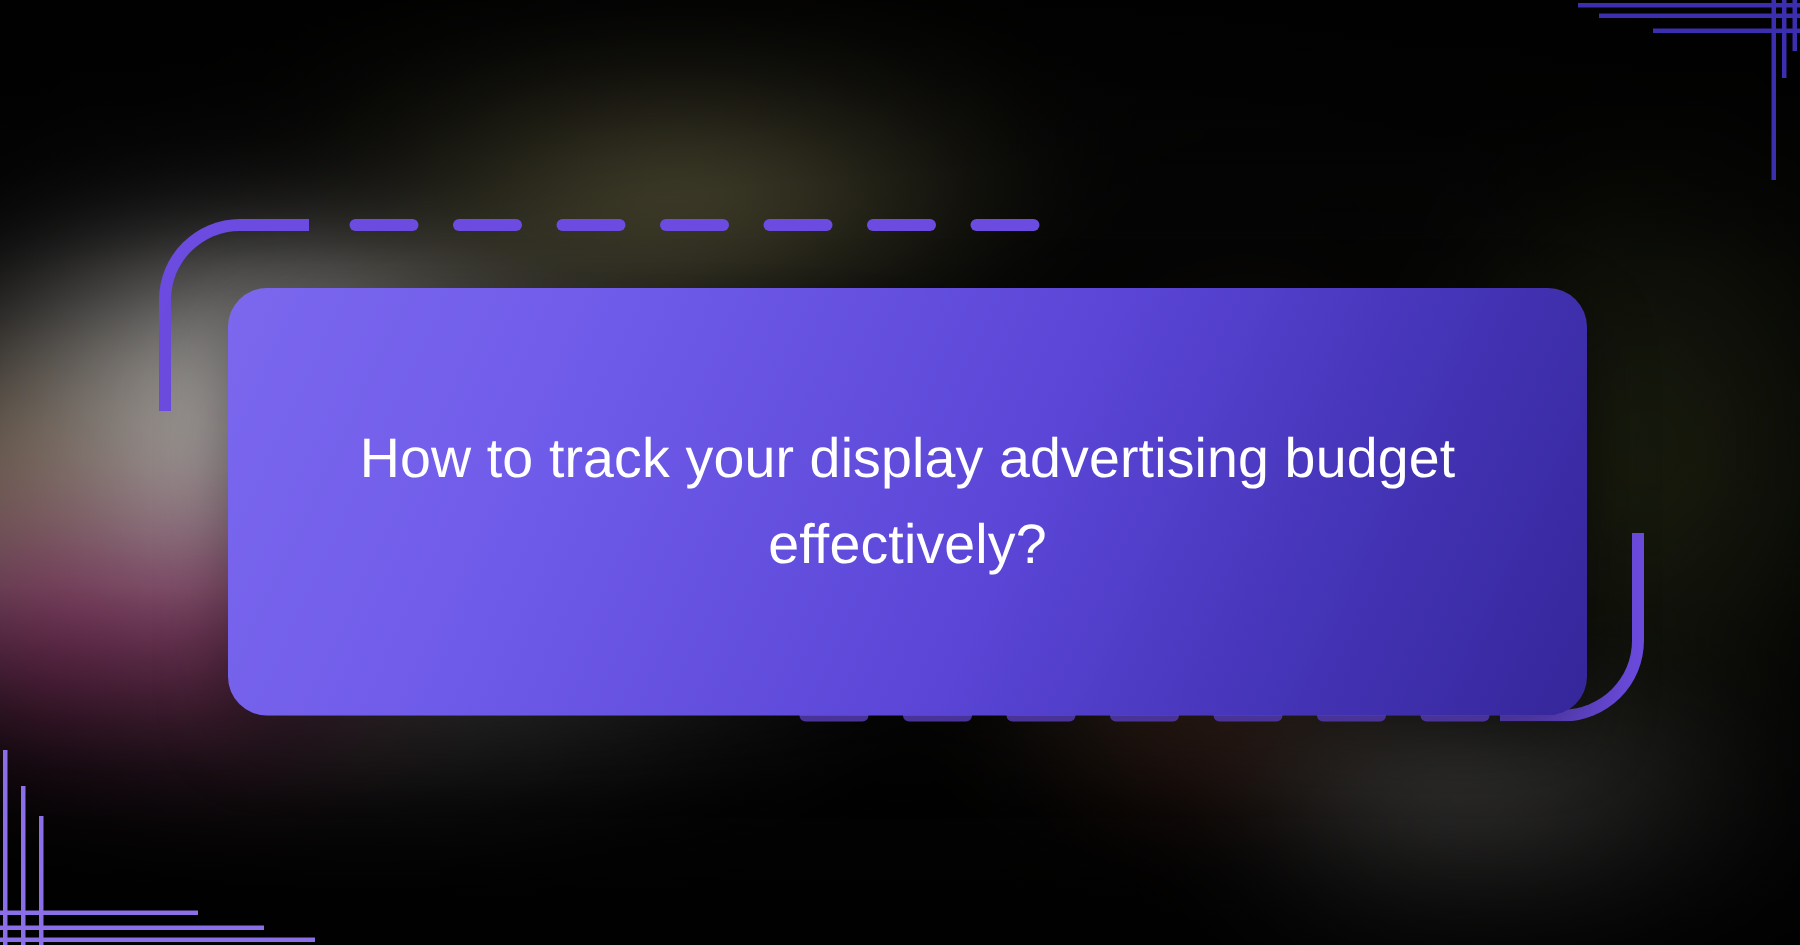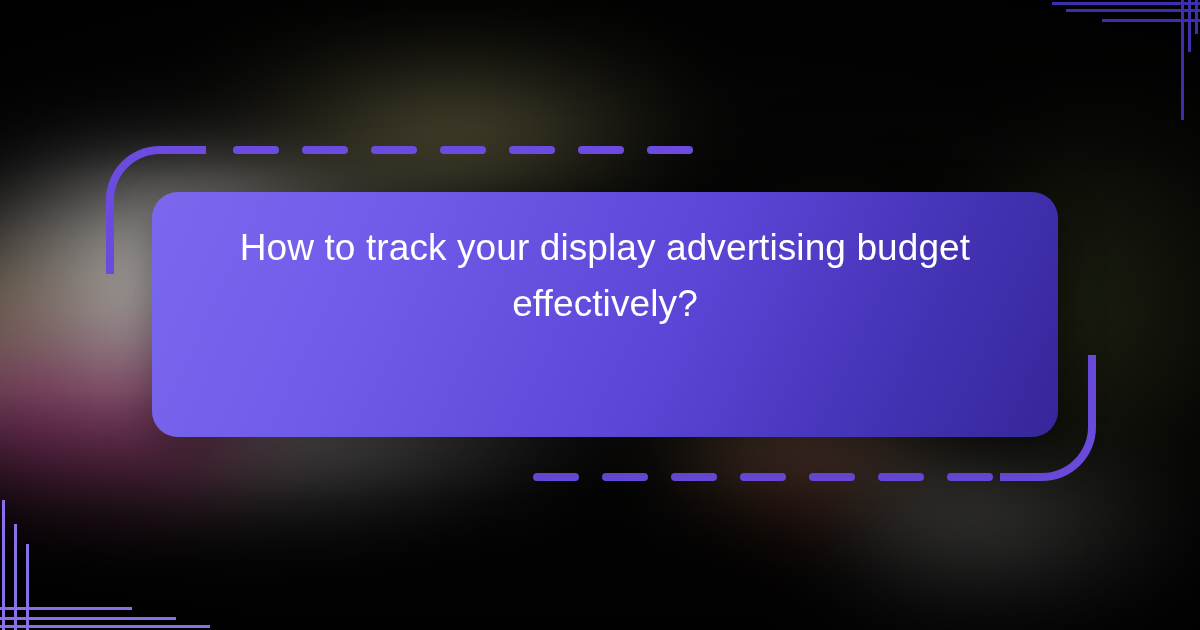--- a/index.html
+++ b/index.html
@@ -155,25 +155,26 @@
   .corner-bl .h2 { left:0;  bottom:10px; width:176px; height:3px; }
   .corner-bl .h3 { left:0;  bottom:2px;  width:210px; height:3px; }
   .corner-bl .v1 { left:2px;  bottom:0; width:3px; height:130px; }
   .corner-bl .v2 { left:14px; bottom:0; width:3px; height:106px; }
   .corner-bl .v3 { left:26px; bottom:0; width:3px; height:86px; }
 
   
   .card {
     position:absolute;
     left:152px; top:192px;
-    width:906px; height:245px;
+    width:906px; height:285px;
     border-radius:26px;
     background:linear-gradient(115deg, #7b68ee 0%, #6f5be9 26%, #5a45d6 58%, #4434b6 80%, #35269a 100%);
     box-shadow:0 18px 46px rgba(0,0,0,.42);
     display:flex;
+    align-items:center;
     justify-content:center;
     padding:28px 84px;
   }
   .card-title {
     color:#ffffff;
     font-size:37px;
     line-height:1.52;
     font-weight:400;
     text-align:center;
     letter-spacing:.1px;

